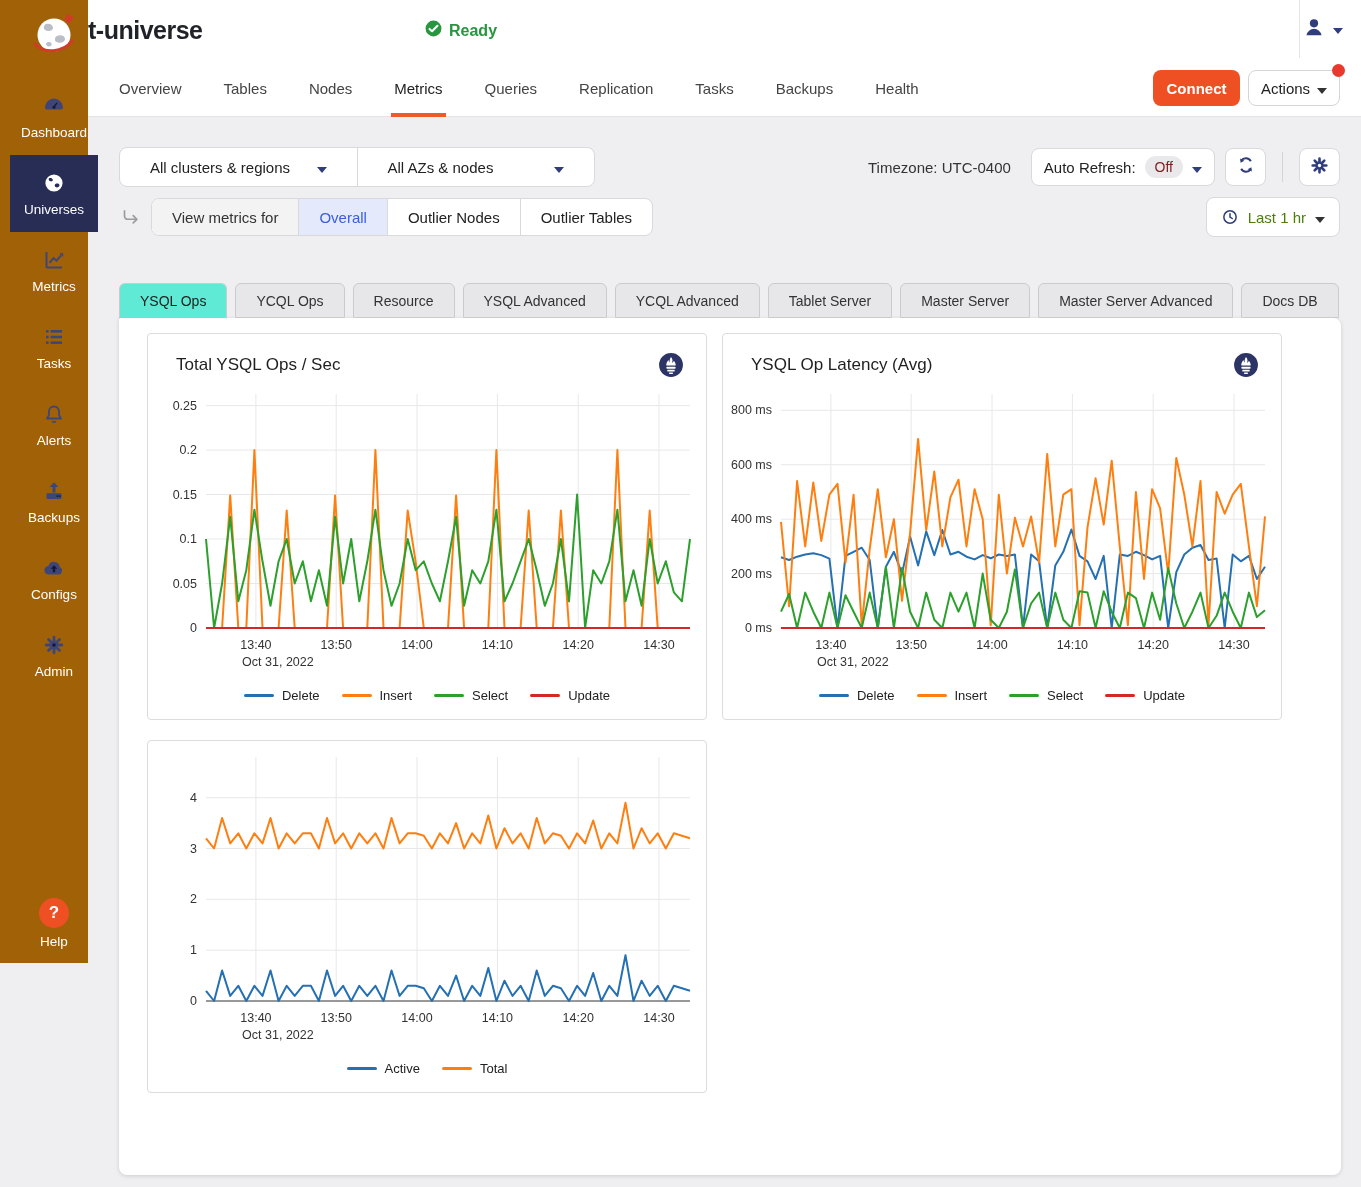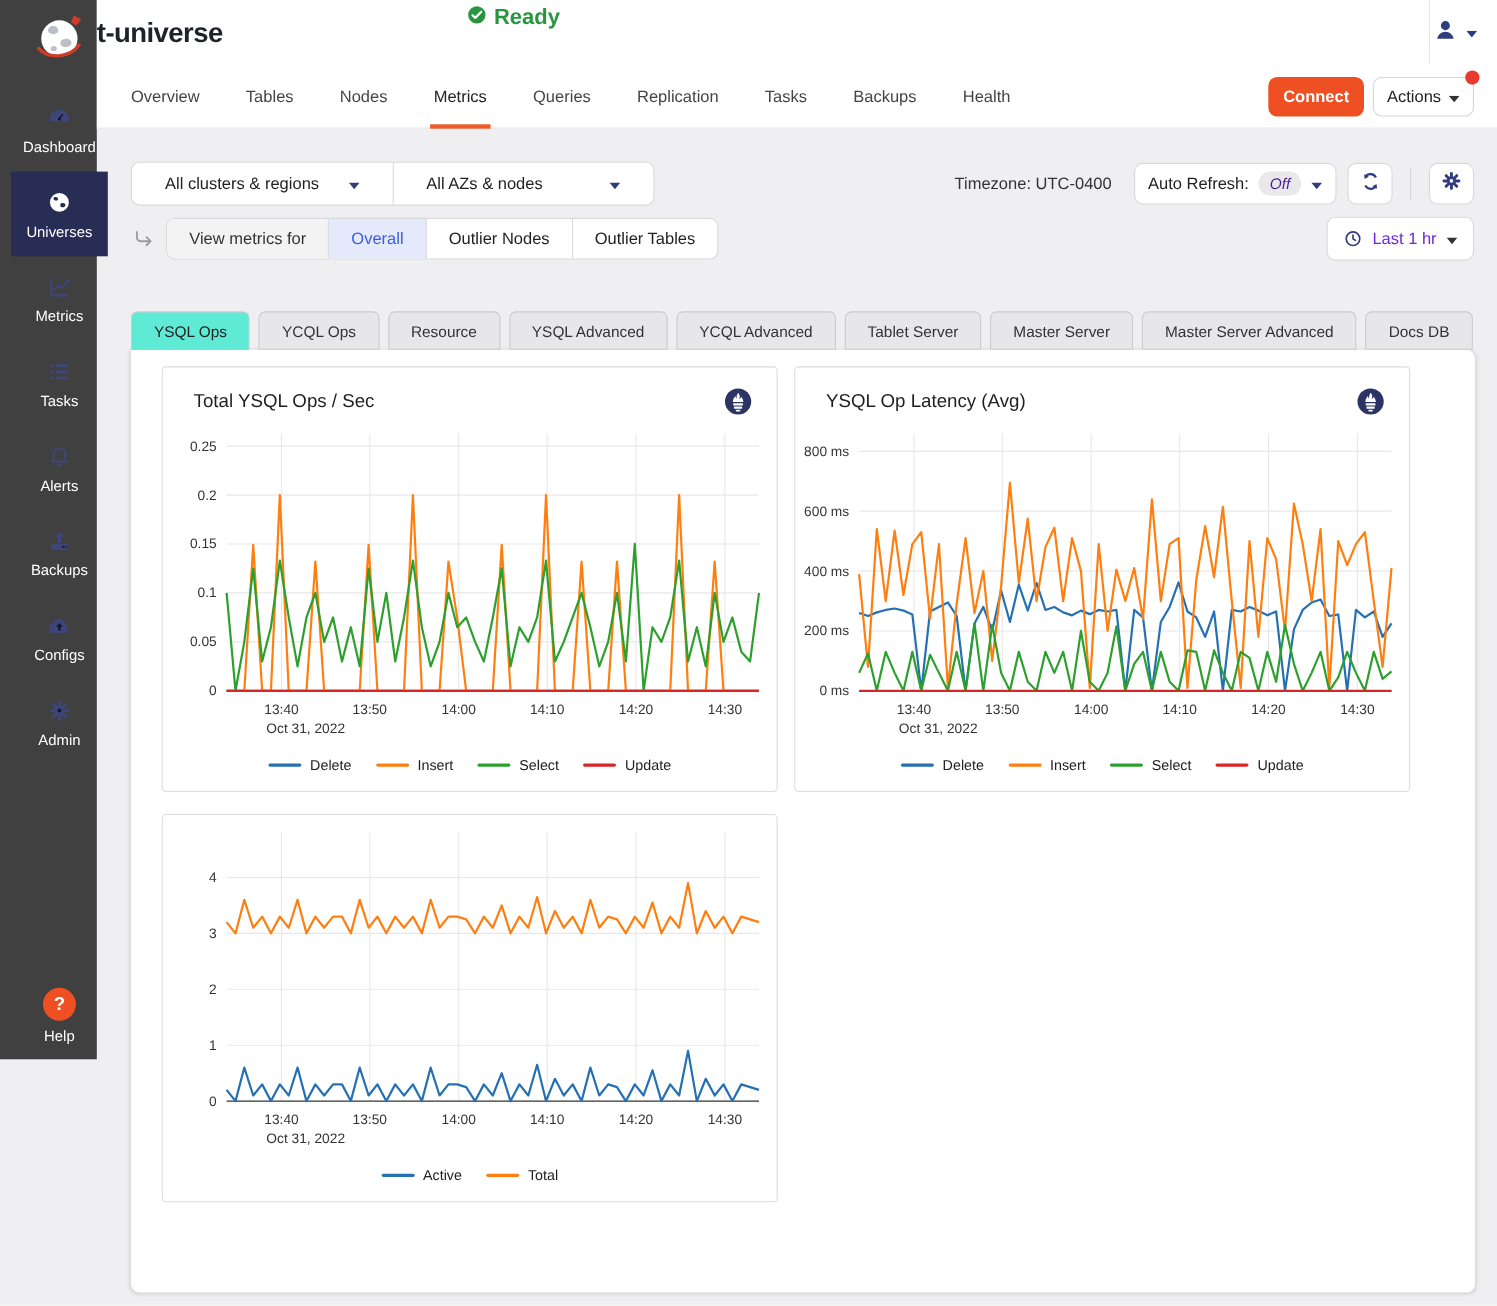--- a/index.html
+++ b/index.html
@@ -1,67 +1,67 @@
 <!DOCTYPE html>
 <html><head>
 <meta charset="utf-8">
 <style>
   * { margin:0; padding:0; box-sizing:border-box; }
   html,body { width:1361px; height:1187px; overflow:hidden; }
   body { background:#efeff1; font-family:"Liberation Sans",sans-serif; color:#222; }
   .app { display:flex; width:1361px; height:1187px; }
 
   
-  .sidebar { width:88px; height:963px; background:#404040; display:flex; flex-direction:column; align-items:center; flex:0 0 88px;padding-left:20px; }
+  .sidebar { width:88px; height:963px; background:#a16207; display:flex; flex-direction:column; align-items:center; flex:0 0 88px;padding-left:20px; }
   .logo { margin:8px 0 10px; }
   .side-item { width:88px; min-height:77px; display:flex; flex-direction:column; align-items:center; justify-content:center; gap:7px; color:#fff; font-size:13.5px; cursor:pointer; --icobg:#141836; }
   .side-item .ic { color:#3e4679; height:24px; }
   .side-item.active { background:#272d55; --icobg:#272d55; }
   .side-item.active .ic { color:#ffffff; }
   .bgfill { fill:var(--icobg); }
   .help-block { margin-top:auto; margin-bottom:14px; display:flex; flex-direction:column; align-items:center; gap:6px; color:#fff; font-size:13.5px; cursor:pointer; }
   .help-circle { width:30px; height:30px; border-radius:50%; background:#ee5023; color:#fff; font-weight:bold; font-size:17px; display:flex; align-items:center; justify-content:center; }
 
   
   .main { flex:1; display:flex; flex-direction:column; }
   .topbar { height:60px; background:#fff; position:relative; display:flex; align-items:center; }
   .uni-title { font-size:25px; font-weight:700; color:#1f2329; letter-spacing:-.5px; }
-  .ready { position:absolute; left:336px; top:4px; display:flex; align-items:center; gap:6px; color:#28953f; font-weight:700; font-size:20px; }
+  .ready { position:absolute; left:336px; top:19px; display:flex; align-items:center; gap:6px; color:#28953f; font-weight:700; font-size:16px; }
   .avatar-area { position:absolute; right:18px; top:15px; display:flex; align-items:center; gap:7px; color:#303d7c; cursor:pointer; }
   .top-divider { position:absolute; right:61px; top:0; width:1px; height:58px; background:#e6e6e8; }
 
   .navrow { height:57px; background:#fff; border-bottom:1px solid #e4e4e6; display:flex; align-items:center; padding-left:31px; position:relative; }
   .nav-tab { font-size:15px; color:#444; margin-right:42px; height:57px; line-height:57px; cursor:pointer; position:relative; }
   .nav-tab.active { color:#222; }
   .nav-tab.active::after { content:""; position:absolute; left:-3px; right:-3px; bottom:0; height:4px; background:#f05a28; }
   .connect-btn { position:absolute; right:121px; top:10px; width:87px; height:36px; background:#ee5023; color:#fff; border:none; border-radius:8px; font-size:15px; font-weight:700; cursor:pointer; font-family:inherit; }
   .actions-btn { position:absolute; right:21px; top:10px; width:92px; height:36px; background:#fff; color:#222; border:1px solid #d5d5d8; border-radius:8px; font-size:15px; cursor:pointer; font-family:inherit; display:flex; align-items:center; justify-content:center; gap:7px; }
   .red-dot { position:absolute; right:16px; top:4px; width:13px; height:13px; border-radius:50%; background:#e8392e; }
 
   
   .filter-row1 { margin:30px 21px 0 31px; height:40px; display:flex; align-items:center; }
   .dd-group { width:476px; height:40px; background:#fff; border:1px solid #d9d9dc; border-radius:8px; display:flex; }
   .dd { flex:1; display:flex; align-items:center; justify-content:space-between; padding:0 30px; font-size:15px; color:#222; cursor:pointer; }
   .dd + .dd { border-left:1px solid #d9d9dc;gap:12px; }
   .dd .caret { color:#303d7c; }
   .tz { margin-left:auto; font-size:15px; color:#333; margin-right:20px; }
   .ar-group { height:38px; background:#fff; border:1px solid #d9d9dc; border-radius:8px; display:flex; align-items:center; gap:9px; padding:0 12px; font-size:15px; color:#222; cursor:pointer; }
-  .ar-pill { background:#e9e9ec; border-radius:11px; padding:3px 10px; font-size:14px; color:#4c1d95;font-style:italic; }
+  .ar-pill { background:#e9e9ec; border-radius:11px; padding:3px 10px; font-size:14px; color:#7f1d1d; }
   .sq-btn { width:41px; height:38px; margin-left:10px; background:#fff; border:1px solid #d9d9dc; border-radius:8px; display:flex; align-items:center; justify-content:center; color:#303d7c; cursor:pointer; }
   .mini-divider { width:1px; height:30px; background:#d4d4d7; margin:0 16px 0 16px; }
   .gear-btn { margin-left:0; }
 
   .filter-row2 { margin:10px 21px 0 31px; height:40px; display:flex; align-items:center; }
   .ret-arrow { margin-right:10px; display:flex; }
   .seg-group { height:38px; border:1px solid #d9d9dc; border-radius:8px; display:flex; overflow:hidden; background:#fff; }
   .seg { display:flex; align-items:center; padding:0 20px; font-size:15px; color:#222; border-right:1px solid #d9d9dc; cursor:pointer; }
   .seg:last-child { border-right:none; }
   .seg.lbl-seg { background:#f3f3f4; color:#333; cursor:default; }
   .seg.sel { background:#e4eafc; color:#3a5ed8; }
-  .time-range { margin-left:auto; height:40px; min-width:128px; background:#fff; border:1px solid #d9d9dc; border-radius:8px; display:flex; align-items:center; gap:9px; font-size:15px; color:#6d28d9; cursor:pointer; padding:0 14px; }
+  .time-range { margin-left:auto; height:40px; min-width:128px; background:#fff; border:1px solid #d9d9dc; border-radius:8px; display:flex; align-items:center; gap:9px; font-size:15px; color:#4d7c0f; cursor:pointer; padding:0 14px; }
   .time-range .clock { color:#303d7c; display:flex; }
 
   
   .metric-tabs { margin:46px 20px 0 31px; display:flex; gap:8px; height:35px; position:relative; z-index:2; }
   .mtab { padding:0 20px; display:flex; align-items:center; font-size:14px; color:#333; background:#e7e7e9; border:1px solid #cbcbce; border-radius:6px 6px 0 0; cursor:pointer; white-space:nowrap; }
   .mtab.active { background:#5eead4; border-bottom:1px solid #fff; margin-bottom:-1px; color:#222; }
   .panel { margin:0 20px 0 31px; height:857px; background:#fff; border-radius:0 8px 8px 8px; box-shadow:0 1px 4px rgba(0,0,0,.14); position:relative; z-index:1; }
   .cards { display:flex; flex-wrap:wrap; gap:20px 15px; padding:15px 0 0 28px; }
   .card { width:560px; background:#fff; border:1px solid #dcdcdc; border-radius:4px; }
   .card-head { display:flex; align-items:center; justify-content:space-between; padding:18px 22px 0 28px; }

